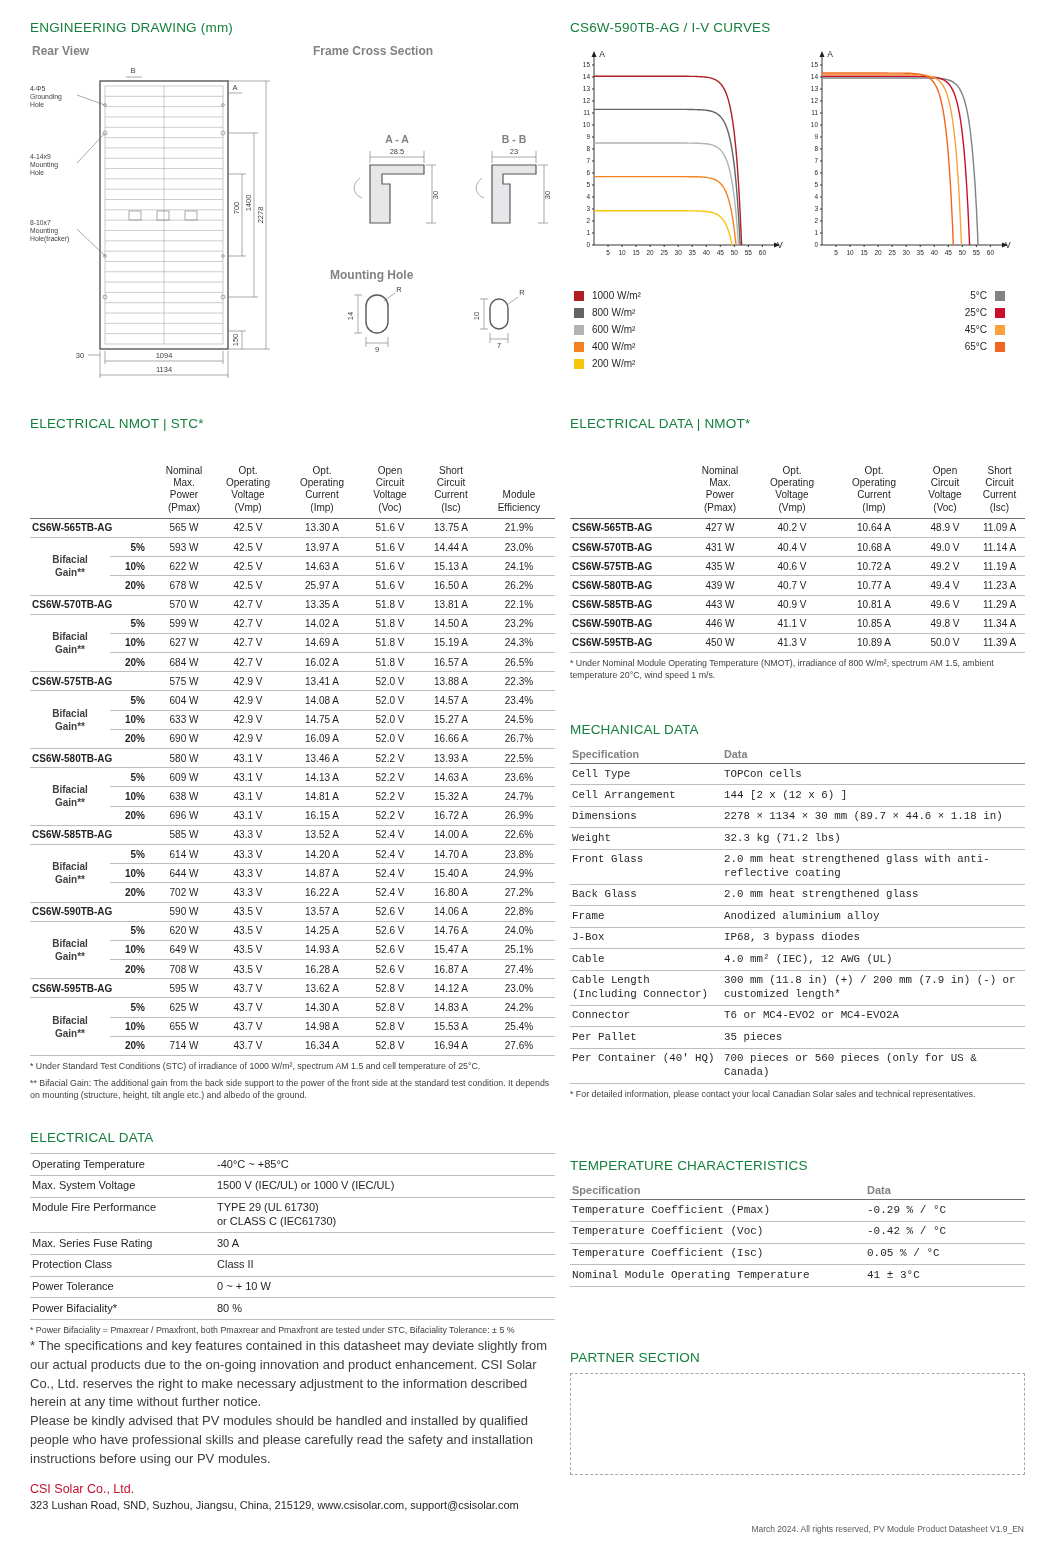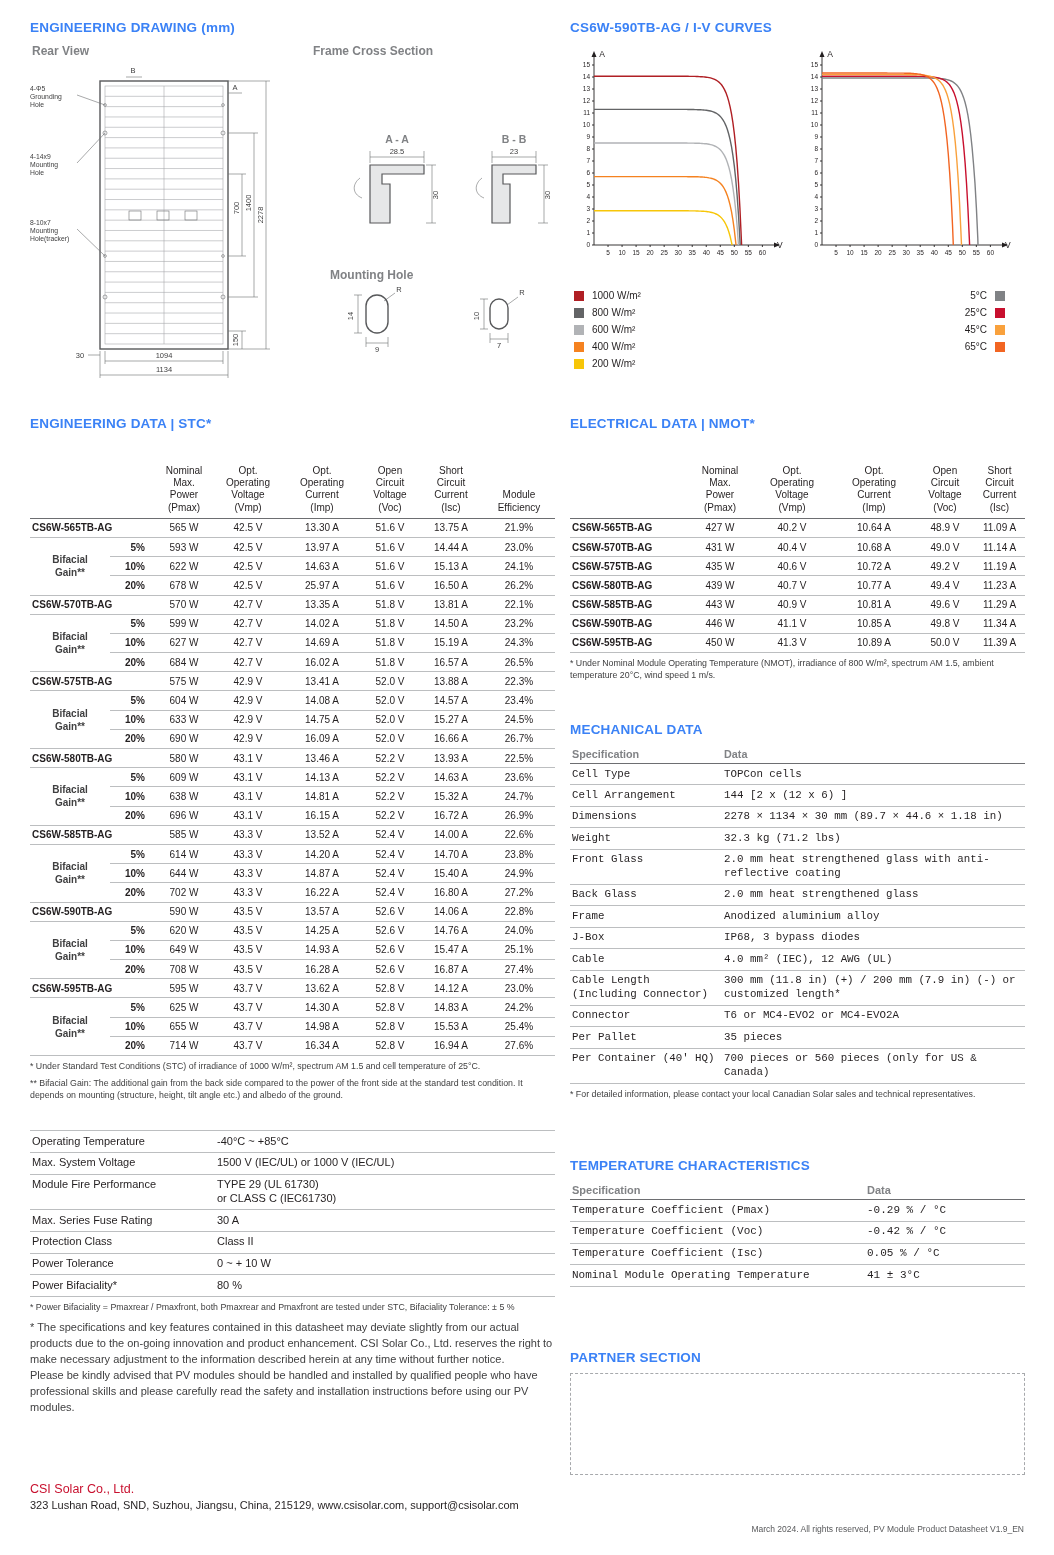--- a/index.html
+++ b/index.html
@@ -1,38 +1,38 @@
 <!DOCTYPE html>
 <html><head>
 <meta charset="utf-8">
 <style>
   html,body{margin:0;padding:0;}
   body{width:1054px;height:1555px;background:#fff;position:relative;
        font-family:"Liberation Sans",sans-serif;color:#231f20;overflow:hidden;}
   .abs{position:absolute;}
-  h2.heading{color:#3b82f6;font-size:13.5px;font-weight:bold;margin:0 0 8px 0;letter-spacing:.2px;}
+  h2.heading{color:#15803d;font-size:13.5px;font-weight:normal;margin:0 0 8px 0;letter-spacing:.2px;}
   
   table{border-collapse:collapse;table-layout:fixed;}
   .dtable{font-size:10px;width:100%;margin-top:32px;}
   .dtable th{font-weight:normal;white-space:pre-line;text-align:center;vertical-align:bottom;
              padding:2px 1px 4px;border-bottom:1px solid #6d6e71;line-height:1.22;}
   .dtable td{padding:2.6px 1px;border-bottom:1px solid #bcbec0;text-align:center;line-height:1.3;}
   .model-name{font-weight:bold;text-align:left !important;padding-left:2px !important;}
   .gain-label{font-weight:bold;white-space:pre-line;color:#404041;}
   .pct{font-weight:bold;text-align:right !important;padding-right:10px !important;}
   
   .spec-table{font-size:10.8px;width:455px;}
   .spec-table th{text-align:left;color:#808285;font-weight:bold;border-bottom:1px solid #6d6e71;padding:3px 2px;}
   .spec-table td{border-bottom:1px solid #bcbec0;padding:3.5px 2px;vertical-align:top;line-height:1.25;text-align:left;font-family:Liberation Mono, monospace;}
   
   .kv-table{font-size:11px;width:525px;border-top:1px solid #bcbec0;}
   .kv-table td{border-bottom:1px solid #bcbec0;padding:3.5px 2px;text-align:left;vertical-align:top;
                white-space:pre-line;line-height:1.25;}
   .fn{font-size:8.8px;color:#404041;line-height:1.35;margin-top:5px;white-space:pre-line;}
-  .disclaimer{font-size:11px;color:#404041;line-height:1.45;margin-top:6px;white-space:pre-line;}
+  .disclaimer{font-size:13px;color:#404041;line-height:1.45;margin-top:0;white-space:pre-line;}
   
   .eng-wrap{width:525px;height:366px;}
   .svglab{fill:#808285;font-weight:bold;font-size:12px;}
   .svglab2{fill:#808285;font-weight:bold;font-size:10.5px;text-anchor:middle;}
   .dimtxt{fill:#404041;font-size:7.5px;text-anchor:middle;}
   .outline{fill:none;stroke:#58595b;stroke-width:1.4;}
   .thin{stroke:#a7a9ac;stroke-width:.6;fill:none;}
   .dim{stroke:#6d6e71;stroke-width:.6;fill:none;}
   .profile{fill:#e6e7e8;stroke:#58595b;stroke-width:1.2;}
   .eng-note{position:absolute;font-size:6.8px;color:#404041;line-height:1.2;white-space:pre-line;width:46px;}
@@ -206,21 +206,21 @@
     <div class="eng-note" style="left:0;top:110px;">4-14x9
 Mounting
 Hole</div>
     <div class="eng-note" style="left:0;top:176px;">8-10x7
 Mounting
 Hole(tracker)</div>
   </div>
 </div>
 
 <div class="abs" style="left:30px;top:416px;width:525px;">
-  <h2 class="heading">ENGINEERING DATA | STC*</h2>
+  <h2 class="heading">ELECTRICAL NMOT | STC*</h2>
   <table class="dtable">
     <colgroup>
       <col style="width:80px">
         <col style="width:45px">
         <col style="width:58px">
         <col style="width:70px">
       <col style="width:78px">
         <col style="width:58px">
         <col style="width:64px">
         <col style="width:72px">
@@ -515,24 +515,25 @@
           <td>714 W</td>
           <td>43.7 V</td>
           <td>16.34 A</td>
           <td>52.8 V</td>
           <td>16.94 A</td>
           <td>27.6%</td>
         </tr>
       </tbody>
   </table>
   <div class="fn">* Under Standard Test Conditions (STC) of irradiance of 1000 W/m², spectrum AM 1.5 and cell temperature of 25°C.</div>
-  <div class="fn">** Bifacial Gain: The additional gain from the back side compared to the power of the front side at the standard test condition. It depends on mounting (structure, height, tilt angle etc.) and albedo of the ground.</div>
+  <div class="fn">** Bifacial Gain: The additional gain from the back side support to the power of the front side at the standard test condition. It depends on mounting (structure, height, tilt angle etc.) and albedo of the ground.</div>
 </div>
 
 <div class="abs" style="left:30px;top:1130px;width:525px;">
+  <h2 class="heading">ELECTRICAL DATA</h2>
   <table class="kv-table">
     <colgroup>
         <col style="width:185px">
         <col style="width:340px">
       </colgroup>
     <tbody id="elec-body">
         <tr>
           <td class="spec">Operating Temperature</td>
           <td class="dataval">-40°C ~ +85°C</td>
         </tr>

